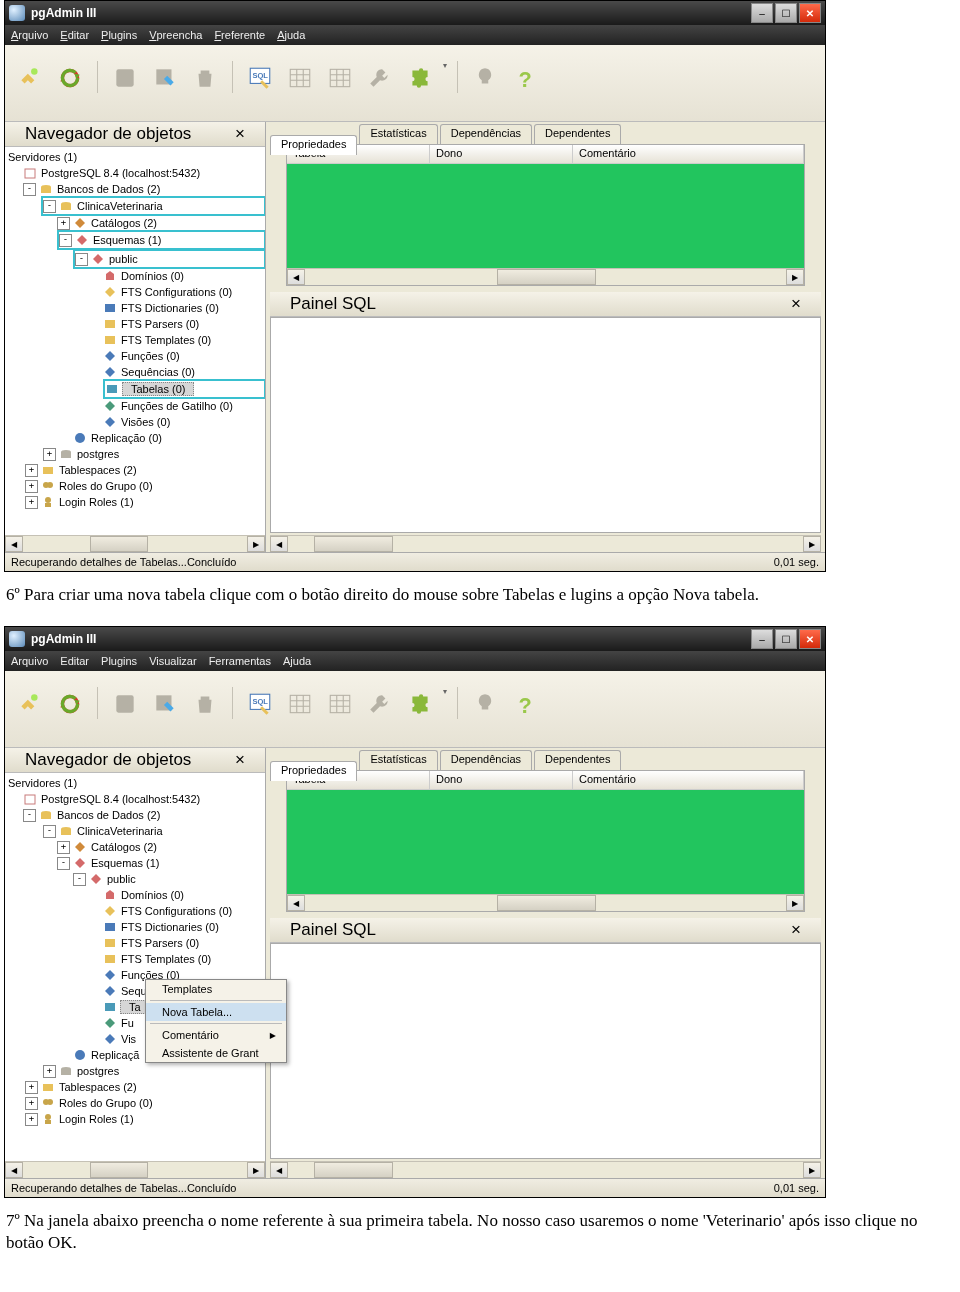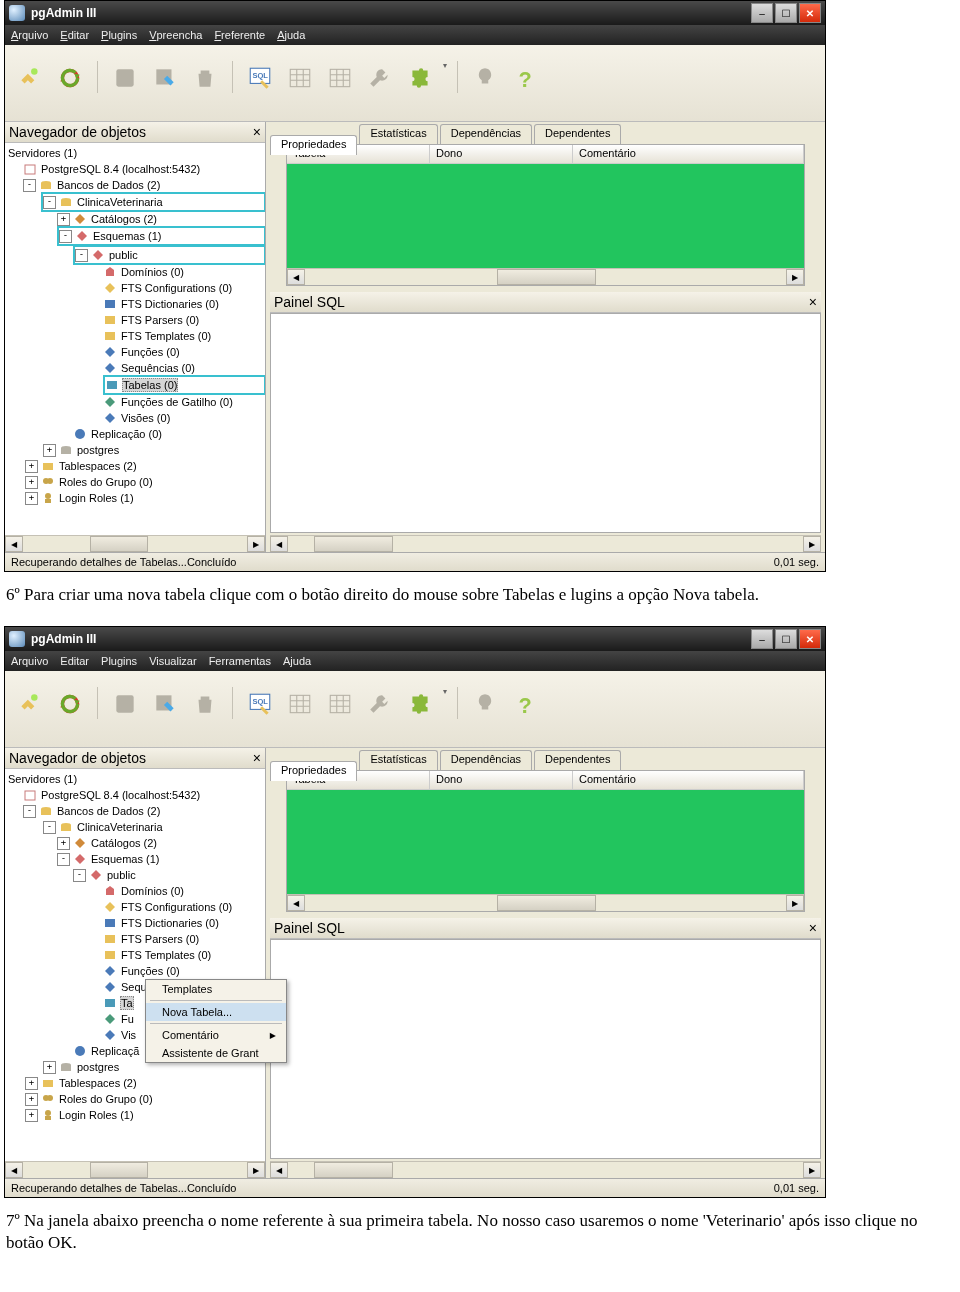--- a/index.html
+++ b/index.html
@@ -13,29 +13,29 @@
 .winbtn.max{background:linear-gradient(to bottom,#ddd,#aaa);color:#000}
 .winbtn.cls{background:linear-gradient(to bottom,#ff6a4a,#d42a0a);color:#fff;font-weight:bold}
 .menubar{height:20px;background:linear-gradient(to bottom,#444,#222);display:flex;align-items:center;padding-left:6px;gap:12px;color:#eee;font-size:11px}
 .menubar span u{text-decoration:underline}
 .toolbar{height:44px;background:linear-gradient(to bottom,#f5f2e8,#e6e2d4);border-bottom:1px solid #bbb;display:flex;padding:16px 8px;gap:6px}
 .tbtn{width:32px;height:32px;border:1px solid transparent;border-radius:3px;display:flex;align-items:center;justify-content:center}
 .tbtn svg{width:26px;height:26px}
 .sep{width:1px;height:32px;background:#c5c1b5;margin:0 4px}
 .body{display:flex;height:430px}
 .left{width:260px;border-right:1px solid #aaa;display:flex;flex-direction:column;background:#fff}
-.panehdr{background:linear-gradient(to bottom,#f5f2e8,#e0dccc);border-bottom:1px solid #bbb;padding:2px 4px;display:flex;font-size:14px}
+.panehdr{background:linear-gradient(to bottom,#f5f2e8,#e0dccc);border-bottom:1px solid #bbb;padding:2px 20px;display:flex;font-size:17px}
 .panehdr .x{margin-left:auto;cursor:default}
 .tree{flex:1;overflow:auto;padding:2px 0 2px 2px;background:#fff;font-size:11px}
 .tree .row{display:flex;align-items:center;height:16px;white-space:nowrap}
 .tree .tw{width:11px;height:11px;border:1px solid #888;font-size:9px;line-height:9px;text-align:center;margin-right:3px;background:#fff;font-family:monospace}
 .tree .sp{display:inline-block;width:16px}
 .tree .ic{width:14px;height:14px;margin-right:3px;flex:0 0 14px}
 .tree .lbl{padding:0 1px}
-.tree .sel{background:#d6d6d6;border:1px dotted #888;padding:0 0}
+.tree .sel{background:#d6d6d6;border:1px dotted #888;padding:0 8px}
 .hl{border:2px solid #39c0cf;margin:-1px}
 .hsbar{height:16px;border-top:1px solid #c5c1b5;background:#ece9d8;display:flex}
 .hsbar .arrow{width:16px;border:1px solid #b5b1a5;background:linear-gradient(to bottom,#f5f2e8,#ddd);display:flex;align-items:center;justify-content:center;font-size:8px}
 .hsbar .track{flex:1;background:#ece9d8;position:relative}
 .hsbar .thumb{position:absolute;left:30%;width:25%;top:0;bottom:0;background:linear-gradient(to bottom,#f0ece0,#d5d1c4);border:1px solid #b5b1a5}
 .right{flex:1;display:flex;flex-direction:column}
 .tabs{height:20px;display:flex;background:#ece9d8;padding-top:2px;padding-left:4px}
 .tab{padding:2px 10px;border:1px solid #aaa;border-bottom:none;background:#ece9d8;margin-right:2px;font-size:11px;border-radius:3px 3px 0 0}
 .tab.active{background:#fff;position:relative;top:11px}
 .grid{border:1px solid #aaa;margin:0 20px;background:#22c55e;height:140px;display:flex;flex-direction:column}

